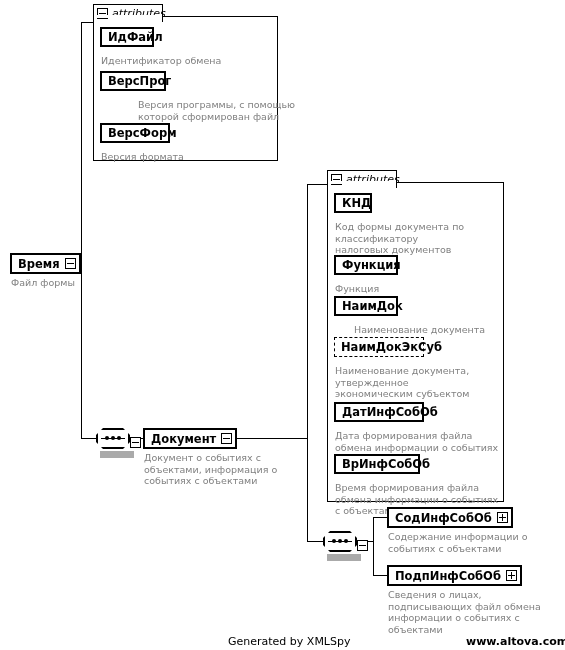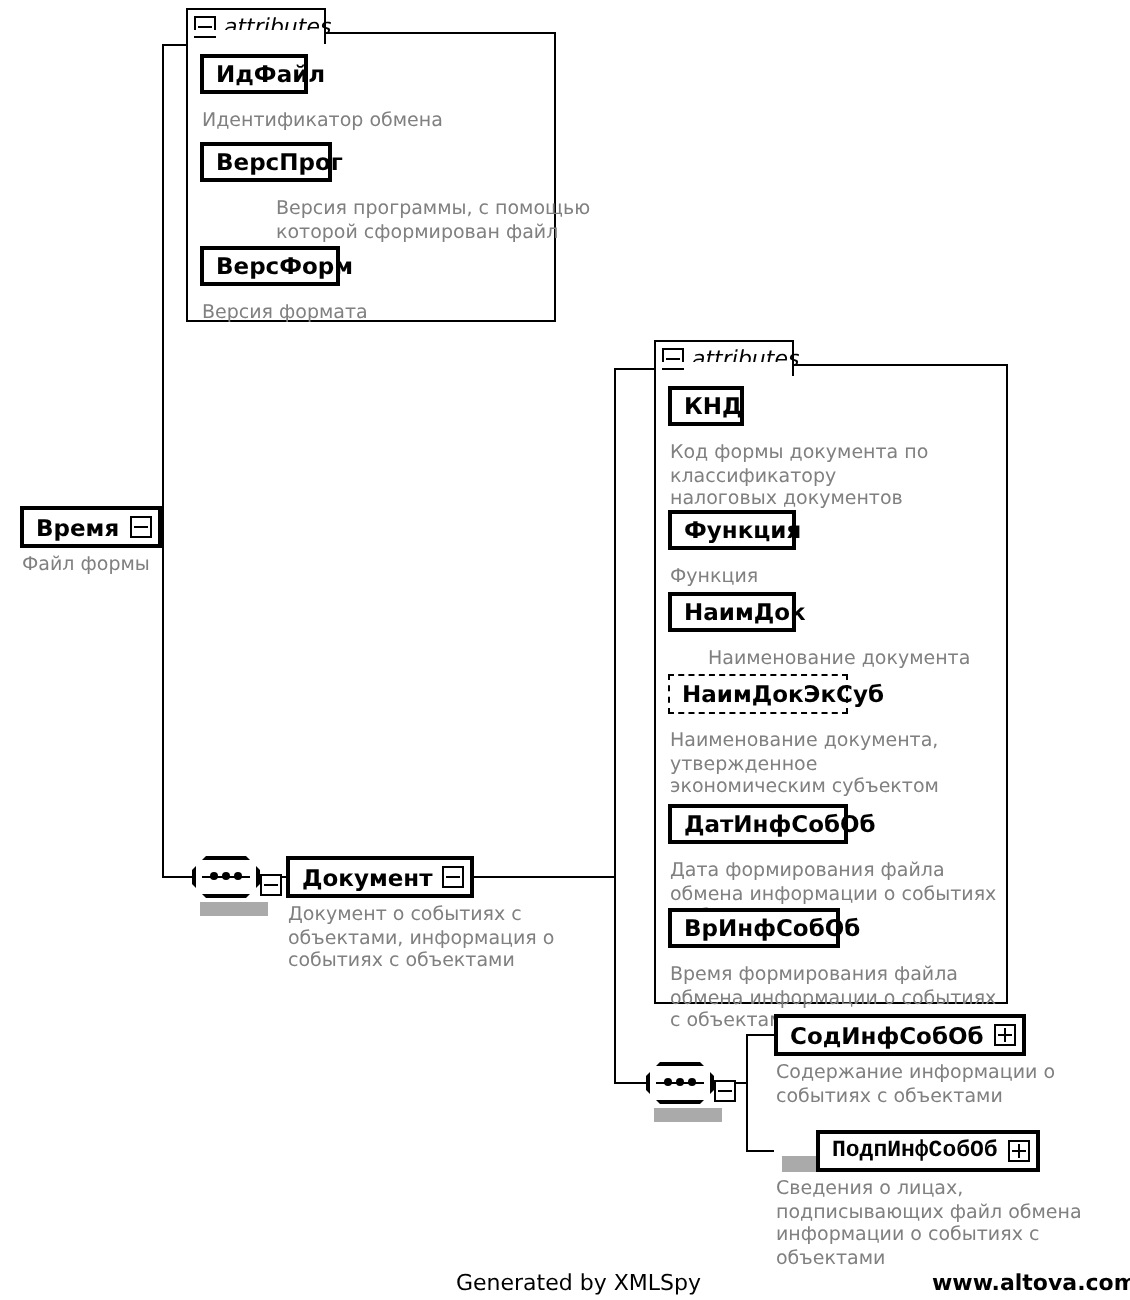--- a/index.html
+++ b/index.html
@@ -349,21 +349,21 @@
   <div class="shadow" style="left:391px; top:520px; width:98px; height:8px;"></div>
   <div class="nodebox with-toggle" style="left:387px; top:507px; height:21px;">
     <span class="nb-label">СодИнфСобОб</span>
     <span class="nb-toggle-wrap">
       <span class="toggle plus"></span>
     </span>
   </div>
   <div class="anno" style="left:388px; top:531px; width:168px;">Содержание информации о событиях с объектами</div>
 
   <div class="shadow" style="left:391px; top:578px; width:106px; height:8px;"></div>
-  <div class="nodebox with-toggle" style="left:408px; top:565px; height:21px;font-family:Liberation Mono, monospace;">
+  <div class="nodebox with-toggle" style="left:387px; top:565px; height:21px;">
     <span class="nb-label">ПодпИнфСобОб</span>
     <span class="nb-toggle-wrap">
       <span class="toggle plus"></span>
     </span>
   </div>
   <div class="anno" style="left:388px; top:589px; width:170px;">Сведения о лицах, подписывающих файл обмена информации о событиях с объектами</div>
 
   <div class="footer-left" style="left:228px; top:635px;">Generated by XMLSpy</div>
   <div class="footer-right" style="left:466px; top:635px;">www.altova.com</div>
 

